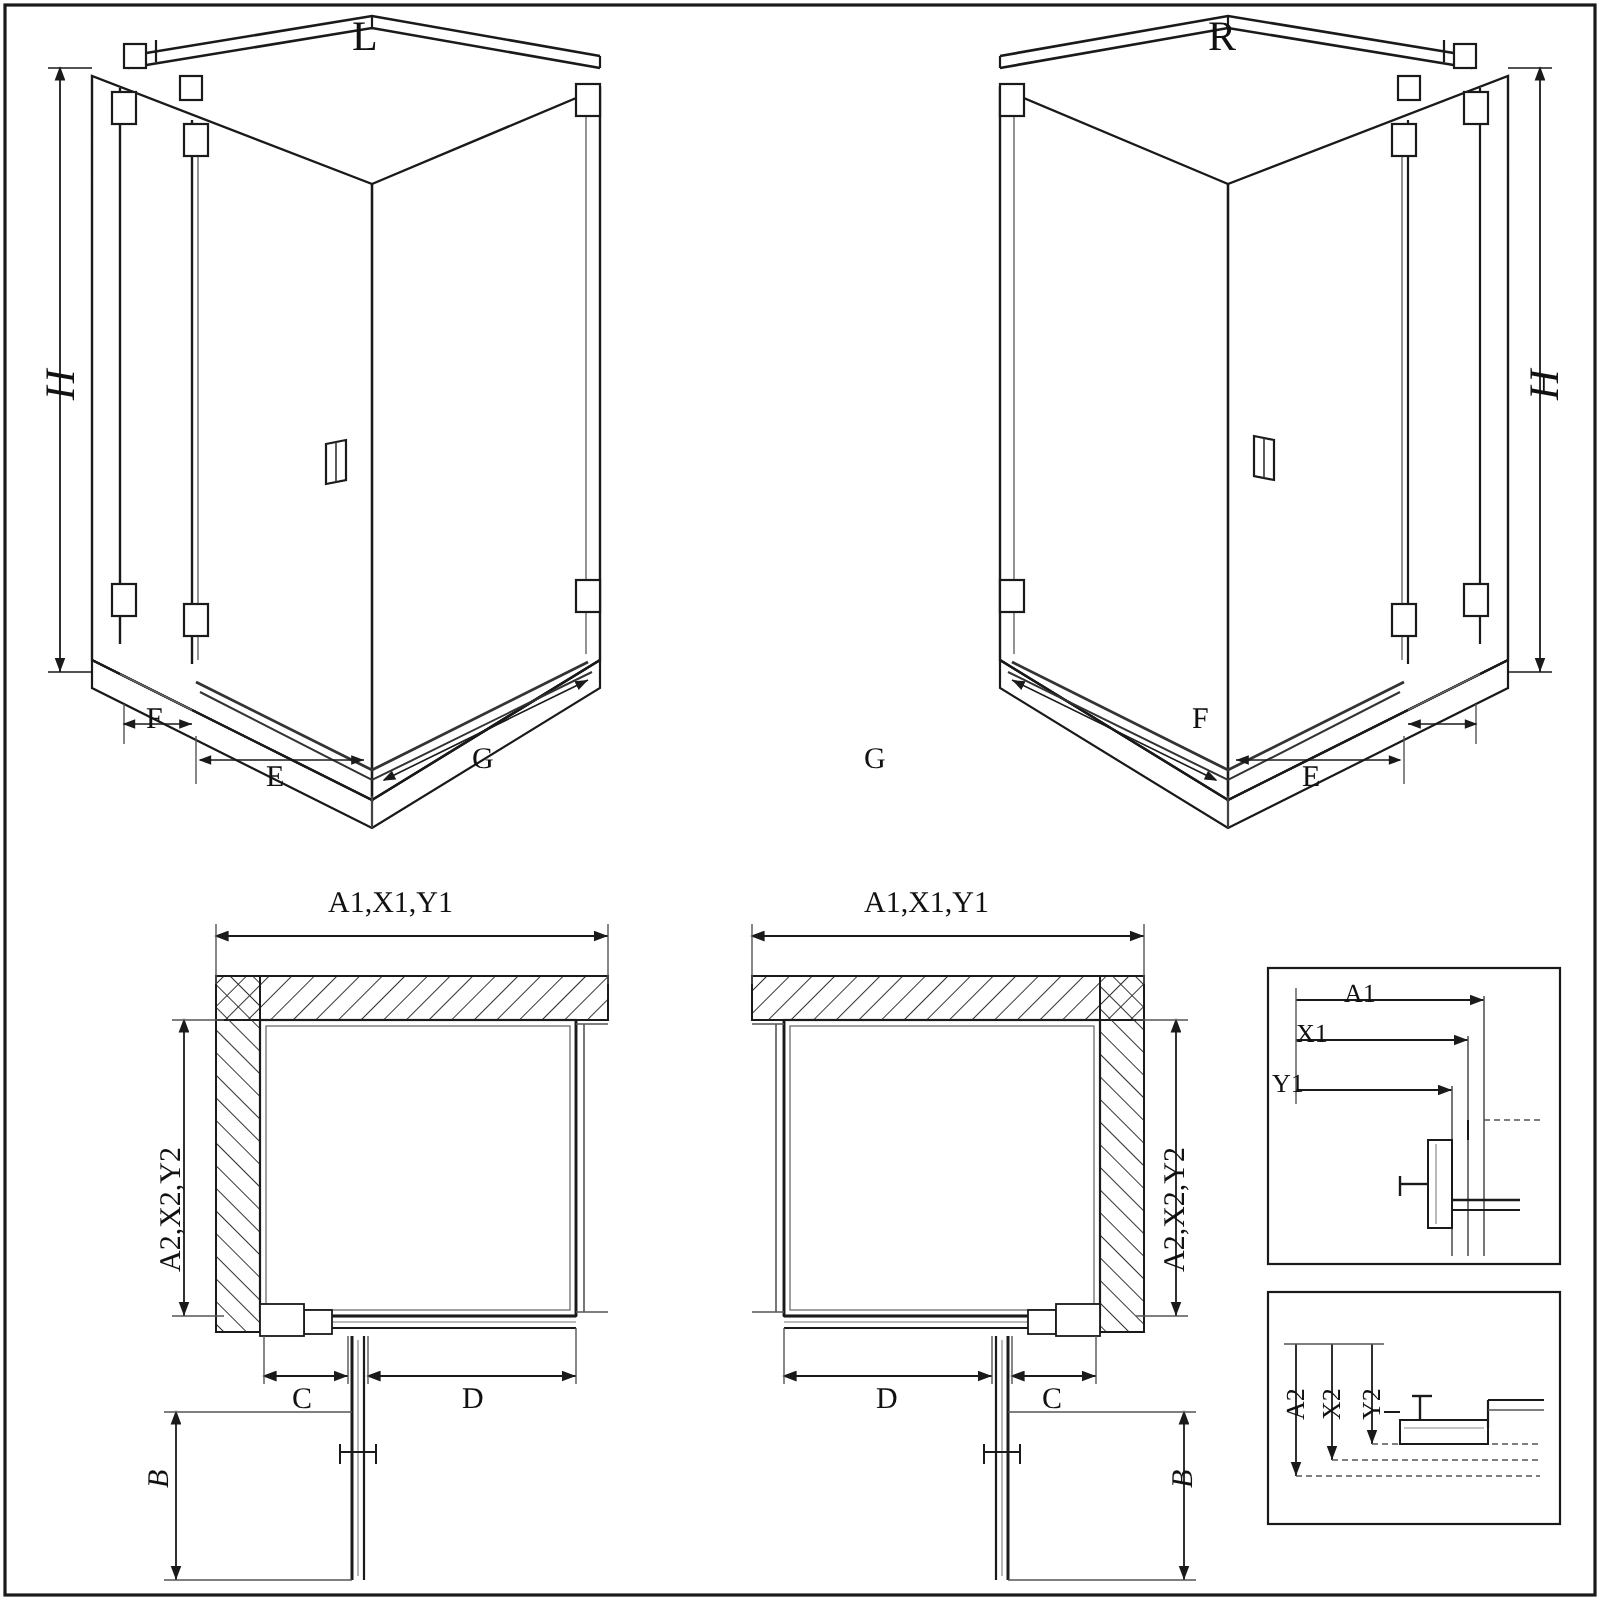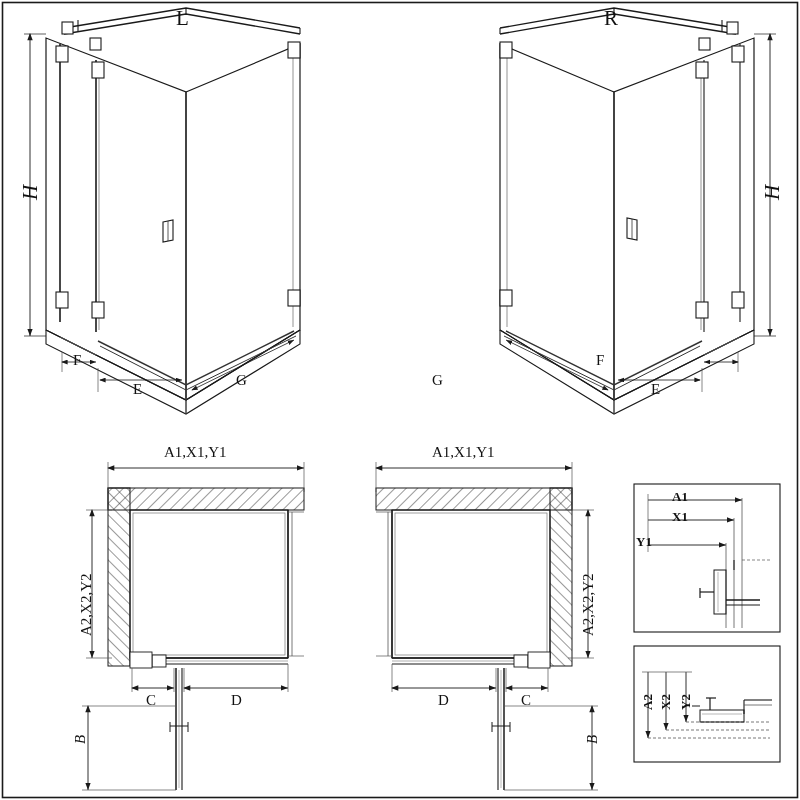--- a/index.html
+++ b/index.html
@@ -2,21 +2,21 @@
 <html><head>
 <meta charset="utf-8">
 <style>
   html,body{margin:0;padding:0;background:#ffffff;}
   body{width:800px;height:800px;font-family:"Liberation Serif",serif;color:#000;}
   #sheet{position:relative;width:800px;height:800px;overflow:hidden;}
   svg{position:absolute;left:0;top:0;}
   .lbl{position:absolute;font-family:"Liberation Serif",serif;color:#111;white-space:nowrap;}
   .lbl-big{font-size:21px;font-weight:400;}
   .lbl-med{font-size:15px;}
-  .lbl-sm{font-size:13px;font-weight:bold;}
+  .lbl-sm{font-size:13px;}
   .rot90{transform:rotate(-90deg);transform-origin:left top;}
   .ital{font-style:italic;}
 </style>
 </head>
 <body>
 
 <div id="sheet">
 
   <svg width="800" height="800" viewBox="0 0 800 800">
     <defs>
@@ -257,20 +257,20 @@
   <div class="lbl lbl-med" style="left:146px;top:692px;">C</div>
   <div class="lbl lbl-med" style="left:231px;top:692px;">D</div>
 
   <div class="lbl lbl-med" style="left:438px;top:692px;">D</div>
   <div class="lbl lbl-med" style="left:521px;top:692px;">C</div>
 
   <div class="lbl lbl-med rot90 ital" style="left:72px;top:744px;">B</div>
   <div class="lbl lbl-med rot90 ital" style="left:584px;top:744px;">B</div>
 
   <div class="lbl lbl-sm" style="left:672px;top:489px;">A1</div>
-  <div class="lbl lbl-sm" style="left:672px;top:509px;">X1</div>
+  <div class="lbl lbl-sm" style="left:648px;top:509px;">X1</div>
   <div class="lbl lbl-sm" style="left:636px;top:534px;">Y1</div>
 
   <div class="lbl lbl-sm rot90" style="left:640px;top:710px;">A2</div>
   <div class="lbl lbl-sm rot90" style="left:658px;top:710px;">X2</div>
   <div class="lbl lbl-sm rot90" style="left:678px;top:710px;">Y2</div>
 
 </div>
 
 </body></html>

